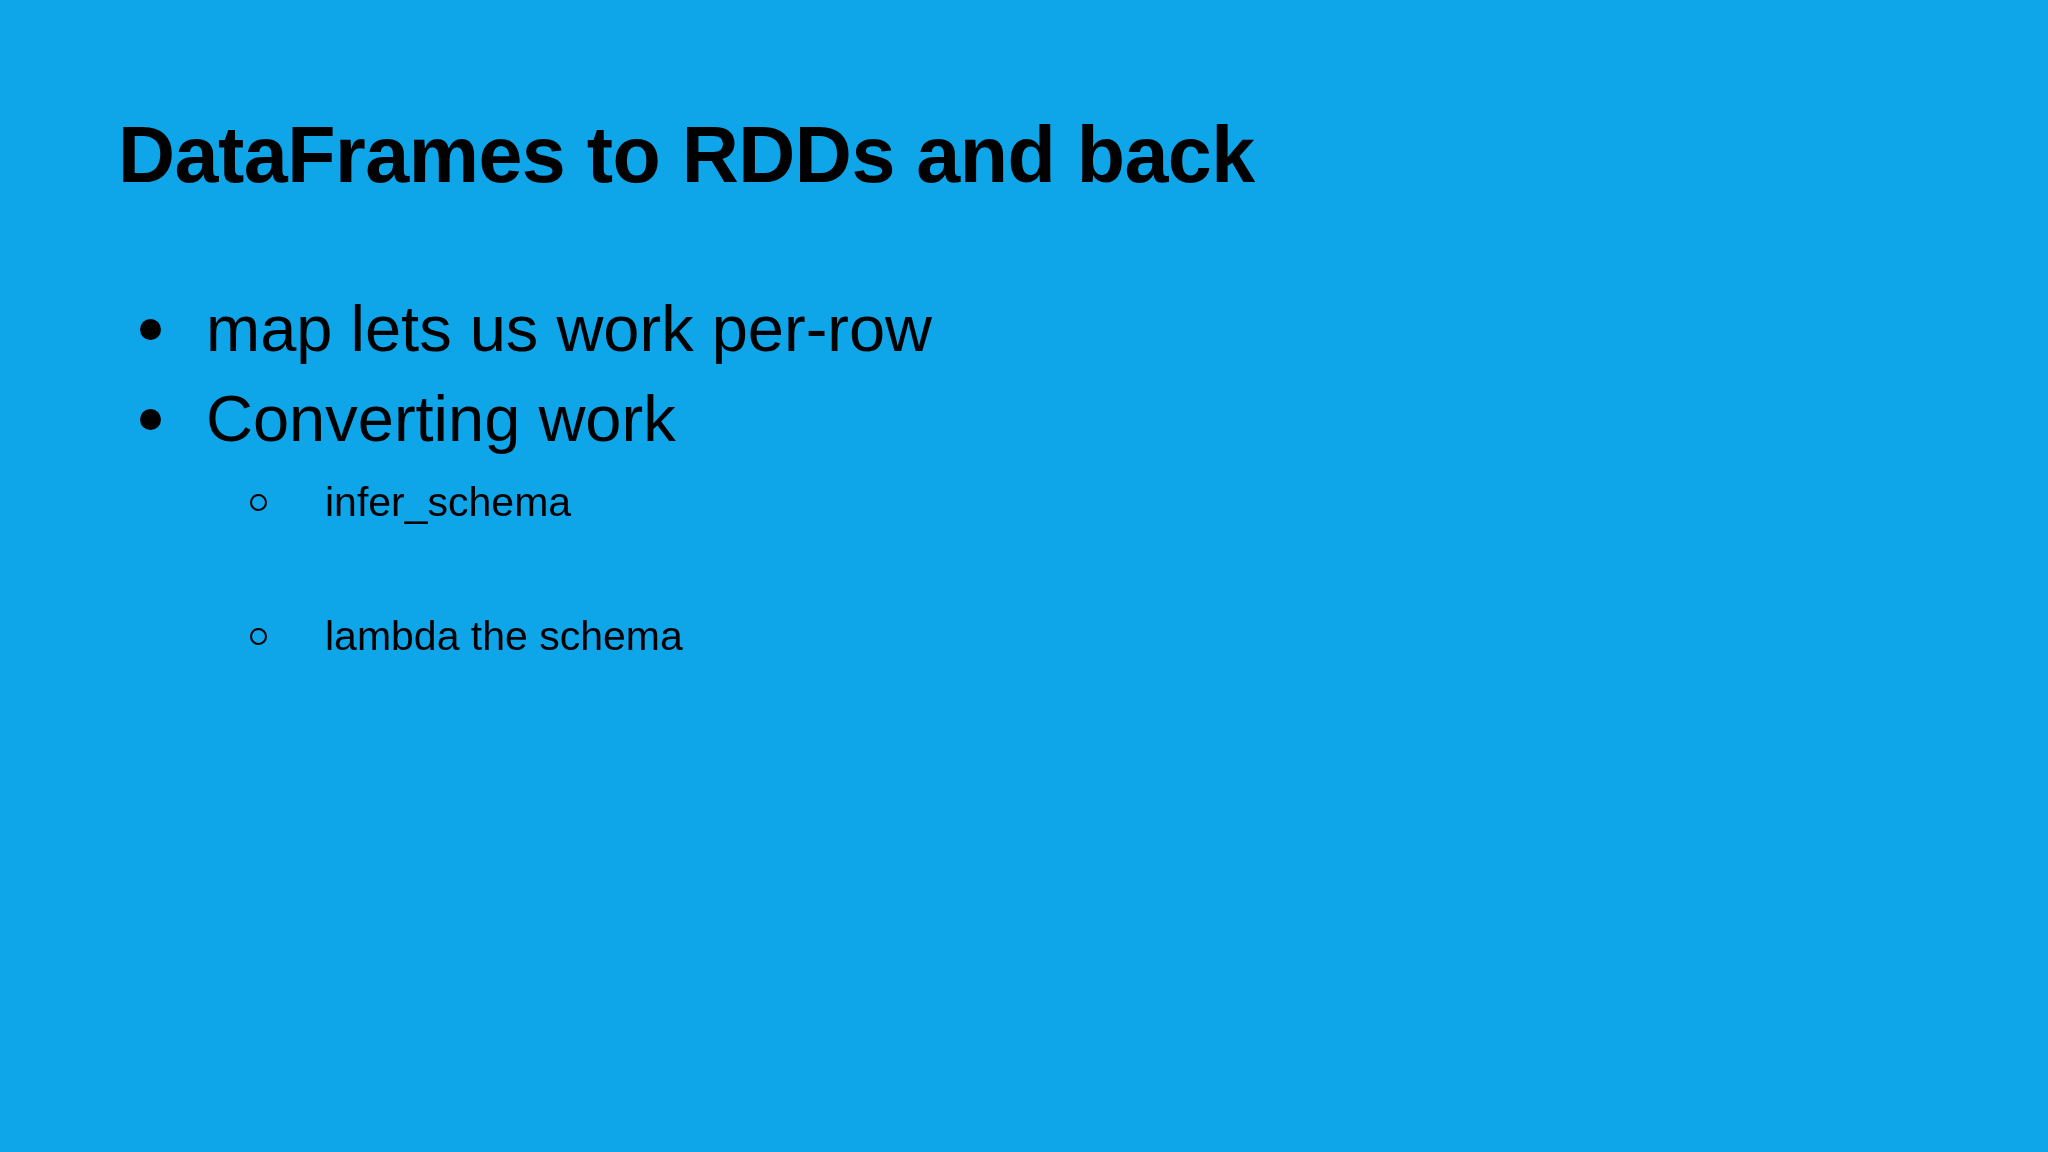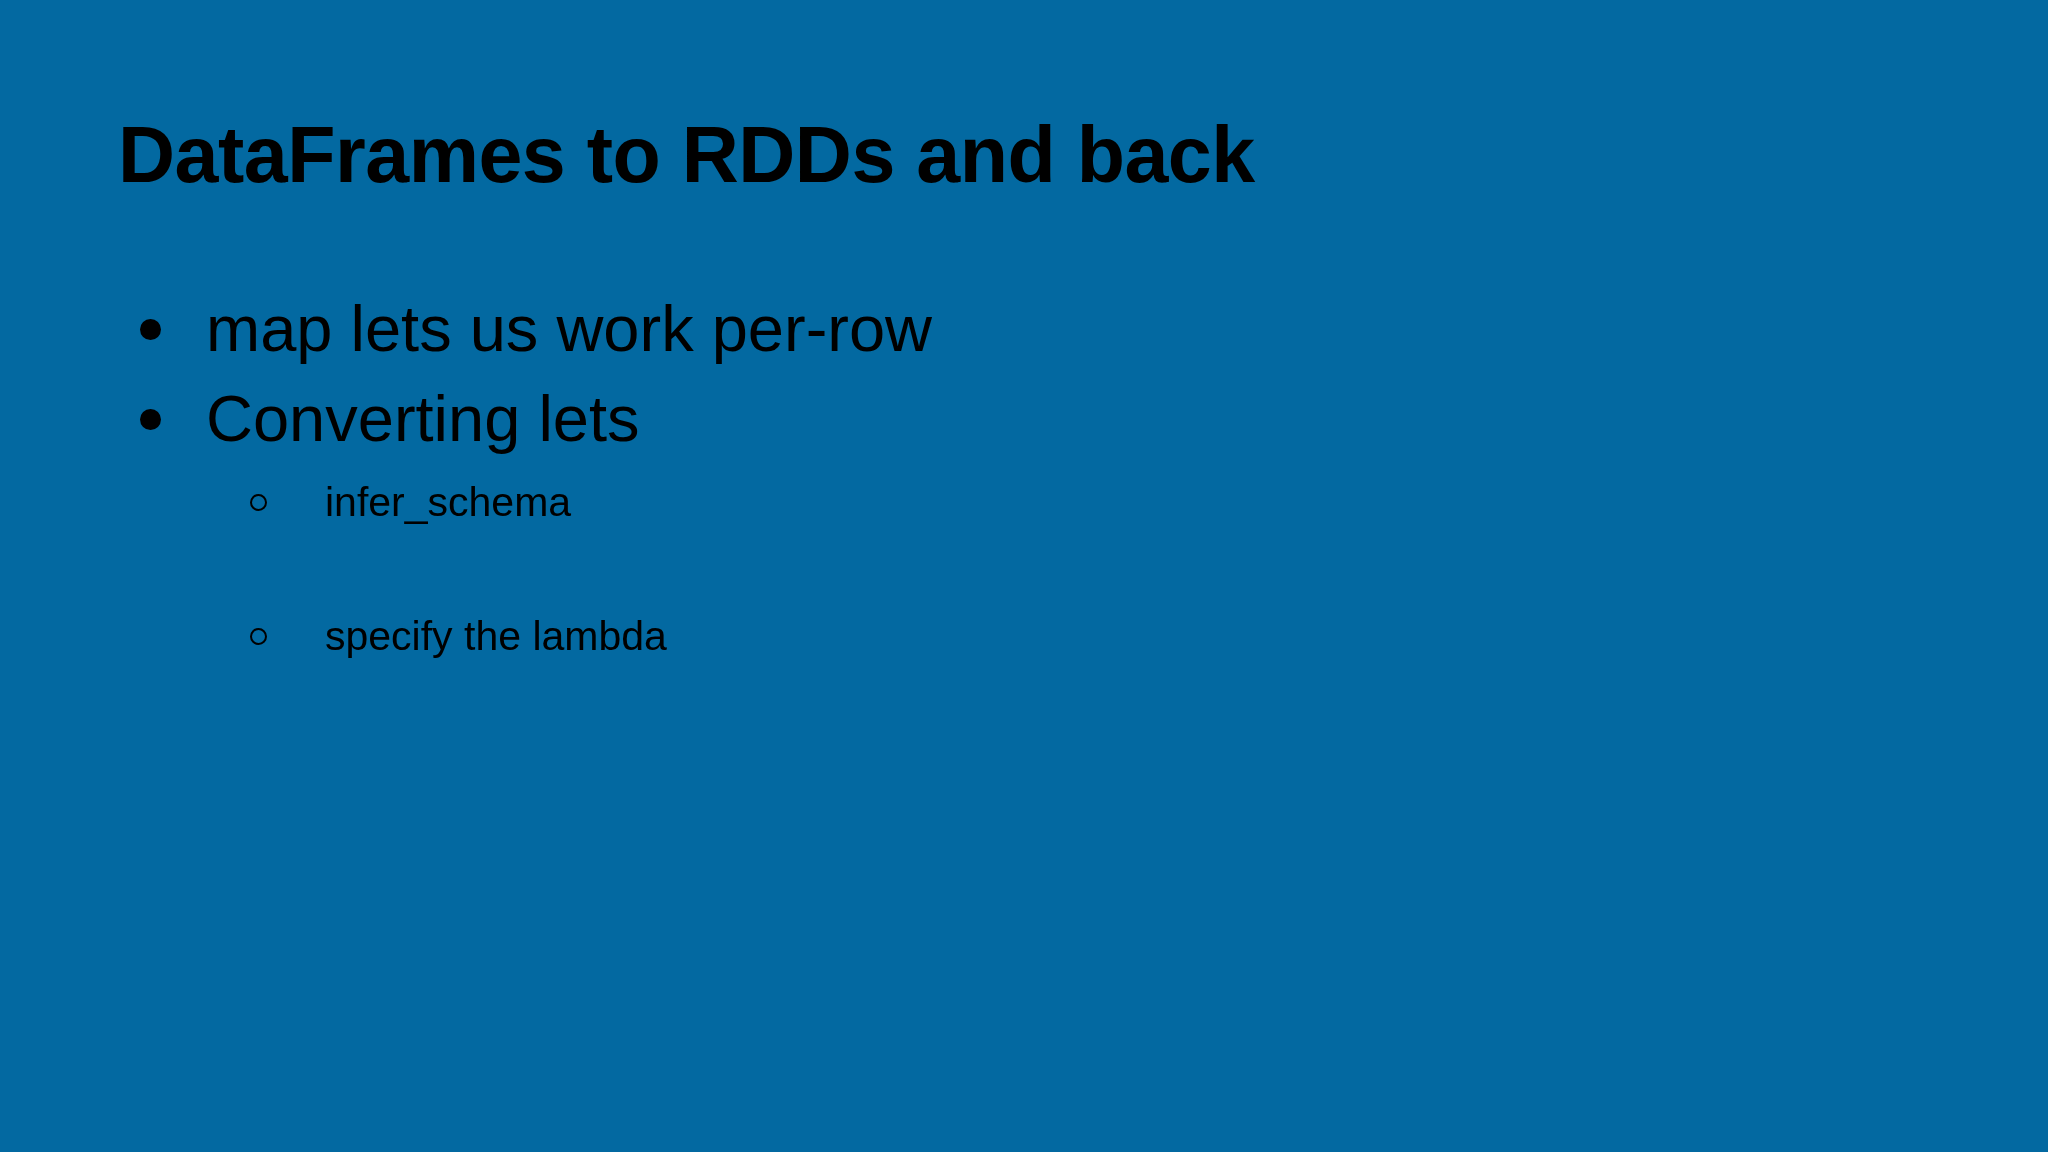--- a/index.html
+++ b/index.html
@@ -11,21 +11,21 @@
   body {
     font-family: "Liberation Sans", sans-serif;
     color: #000000;
     -webkit-font-smoothing: antialiased;
   }
 
   .slide {
     position: relative;
     width: 2048px;
     height: 1152px;
-    background: #0369a1;
+    background: #0ea5e9;
     overflow: hidden;
   }
 
   
   .slide-title {
     position: absolute;
     left: 118px;
     top: 112px;
     width: 1700px;
     font-size: 79px;
@@ -131,21 +131,21 @@
 
     <div class="spacer-8"></div>
 
 
     <div class="spacer-8"></div>
 
     <div class="line lvl1">
       <span class="marker">
         <span class="dot-filled"></span>
       </span>
-      <span class="txt">Converting lets</span>
+      <span class="txt">Converting work</span>
     </div>
 
     <div class="spacer-14"></div>
 
     <div class="line lvl2">
       <span class="marker">
         <span class="dot-hollow"></span>
       </span>
       <span class="txt">infer_schema</span>
     </div>
@@ -154,17 +154,17 @@
       <span class="marker">
         
       </span>
       <span class="txt"></span>
     </div>
 
     <div class="line lvl2">
       <span class="marker">
         <span class="dot-hollow"></span>
       </span>
-      <span class="txt">specify the lambda</span>
+      <span class="txt">lambda the schema</span>
     </div>
 
   </div>
 </div>
 
 </body></html>

